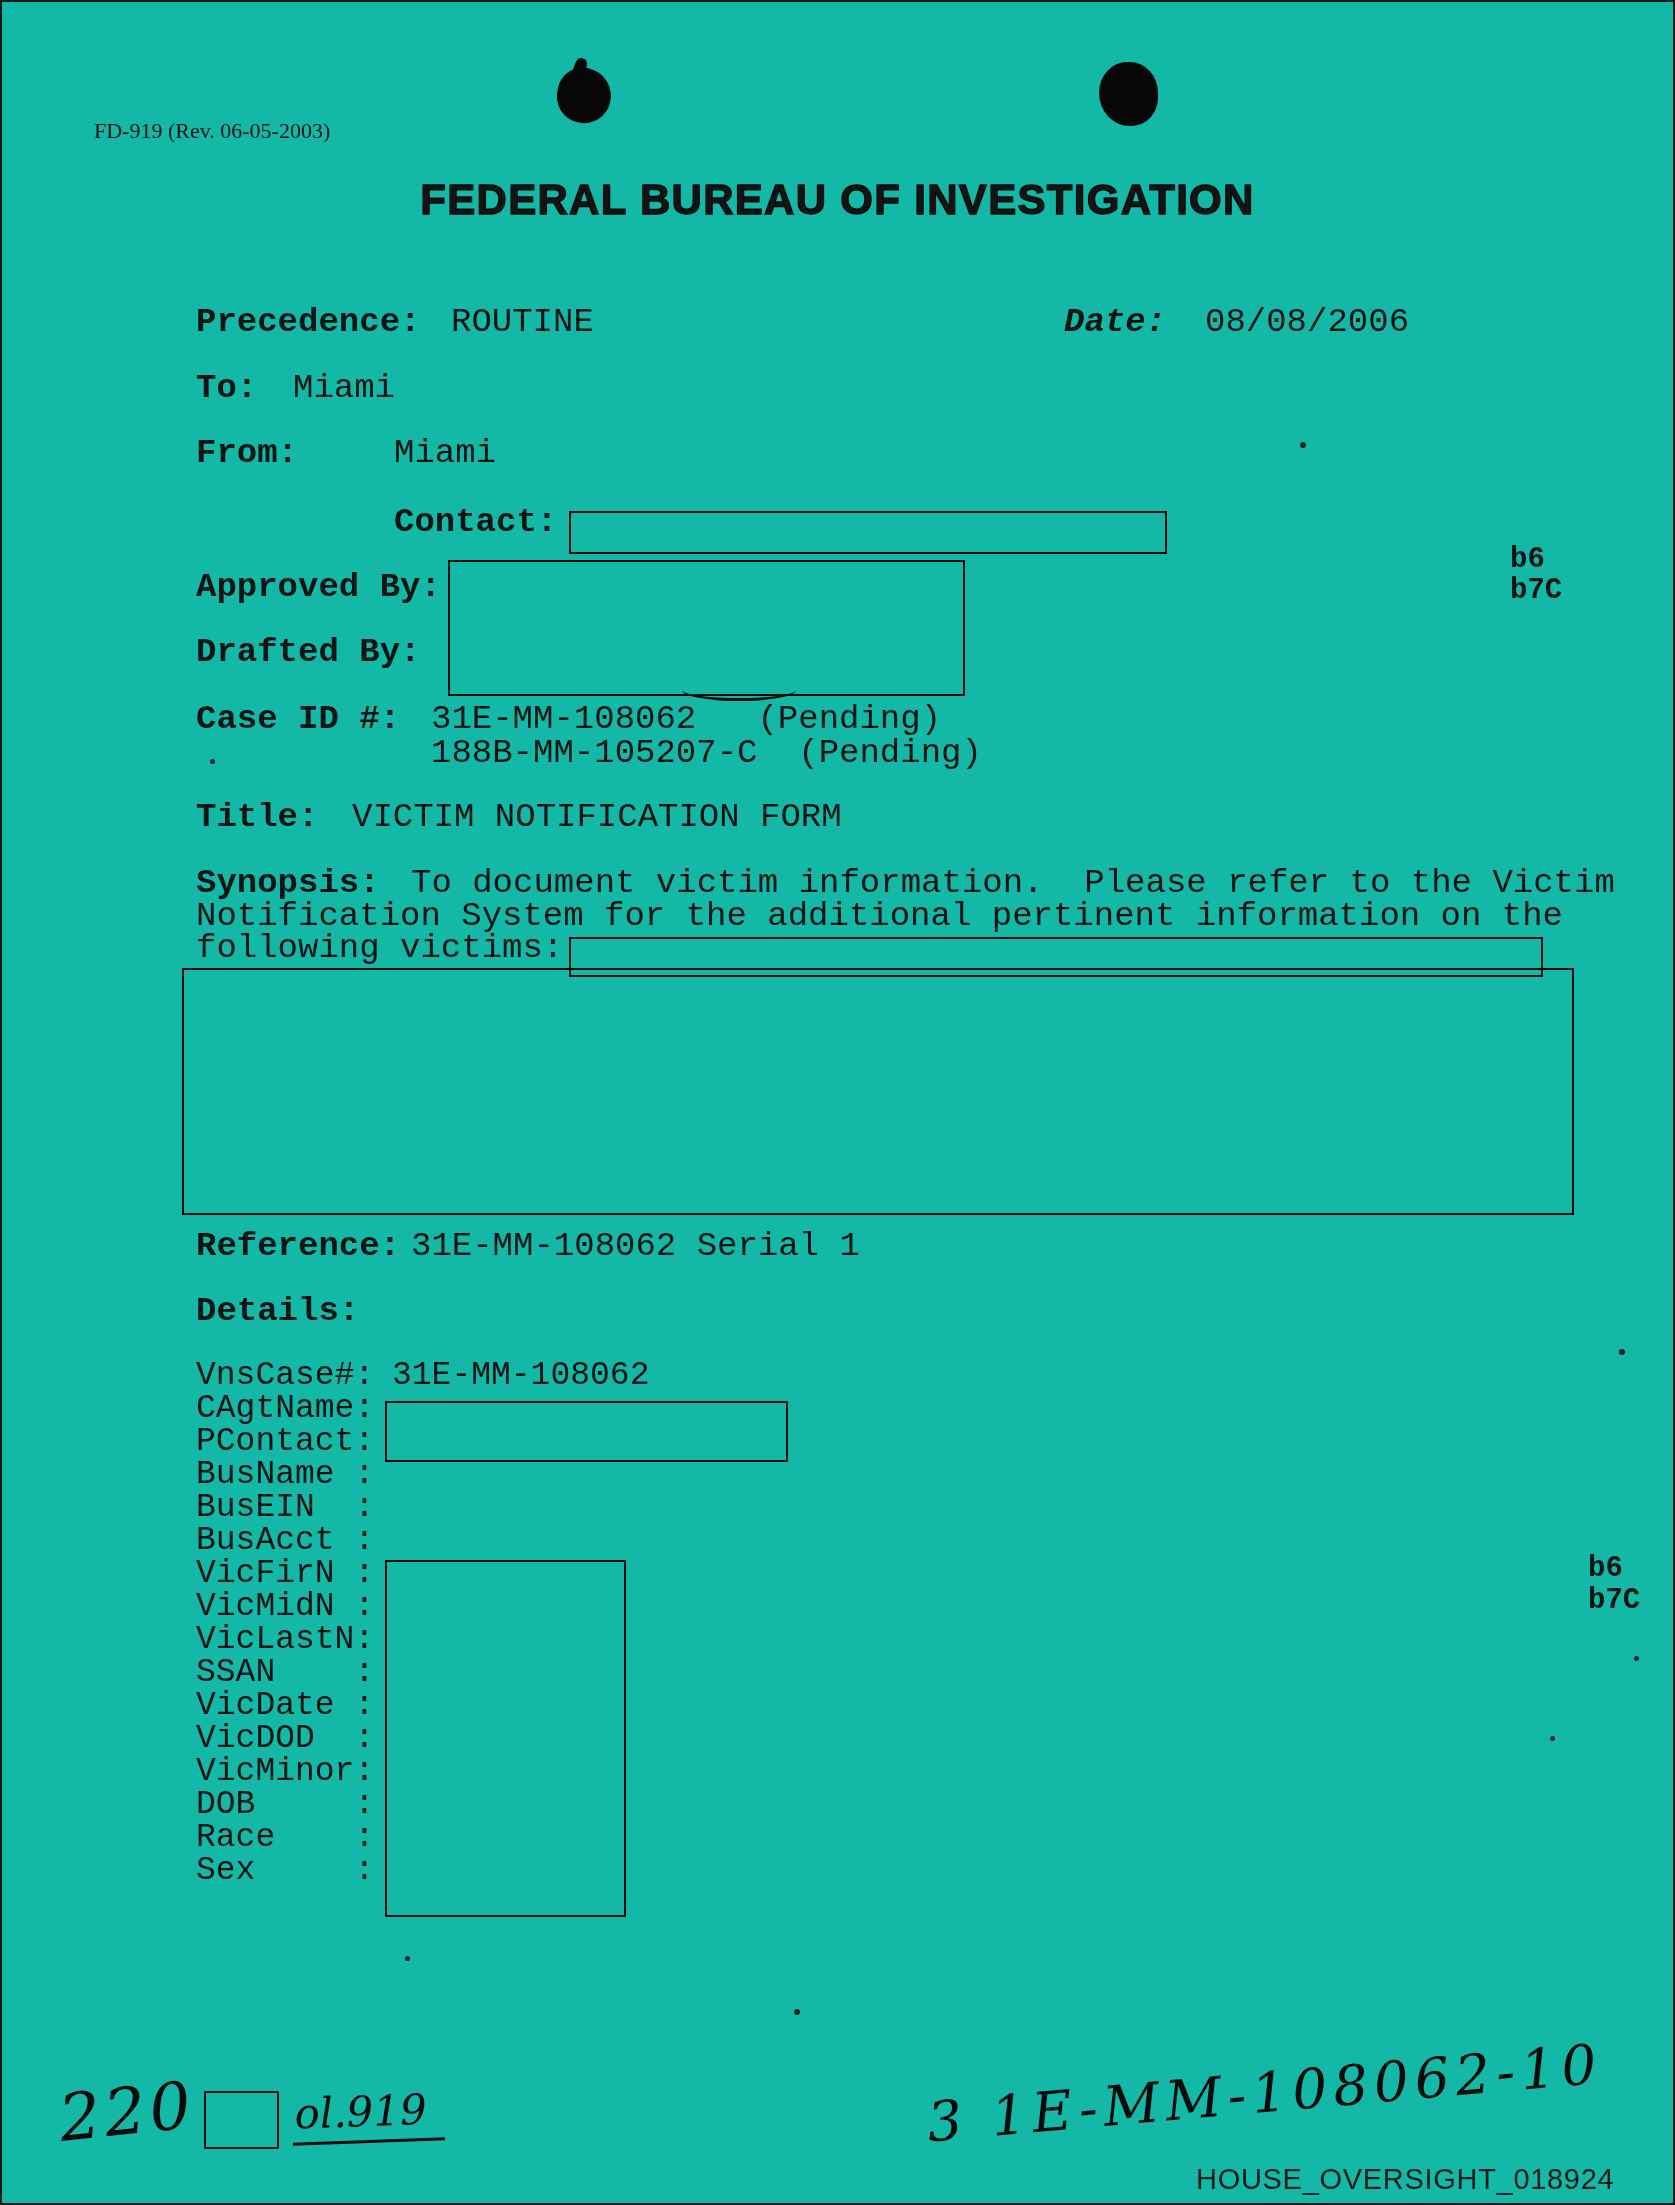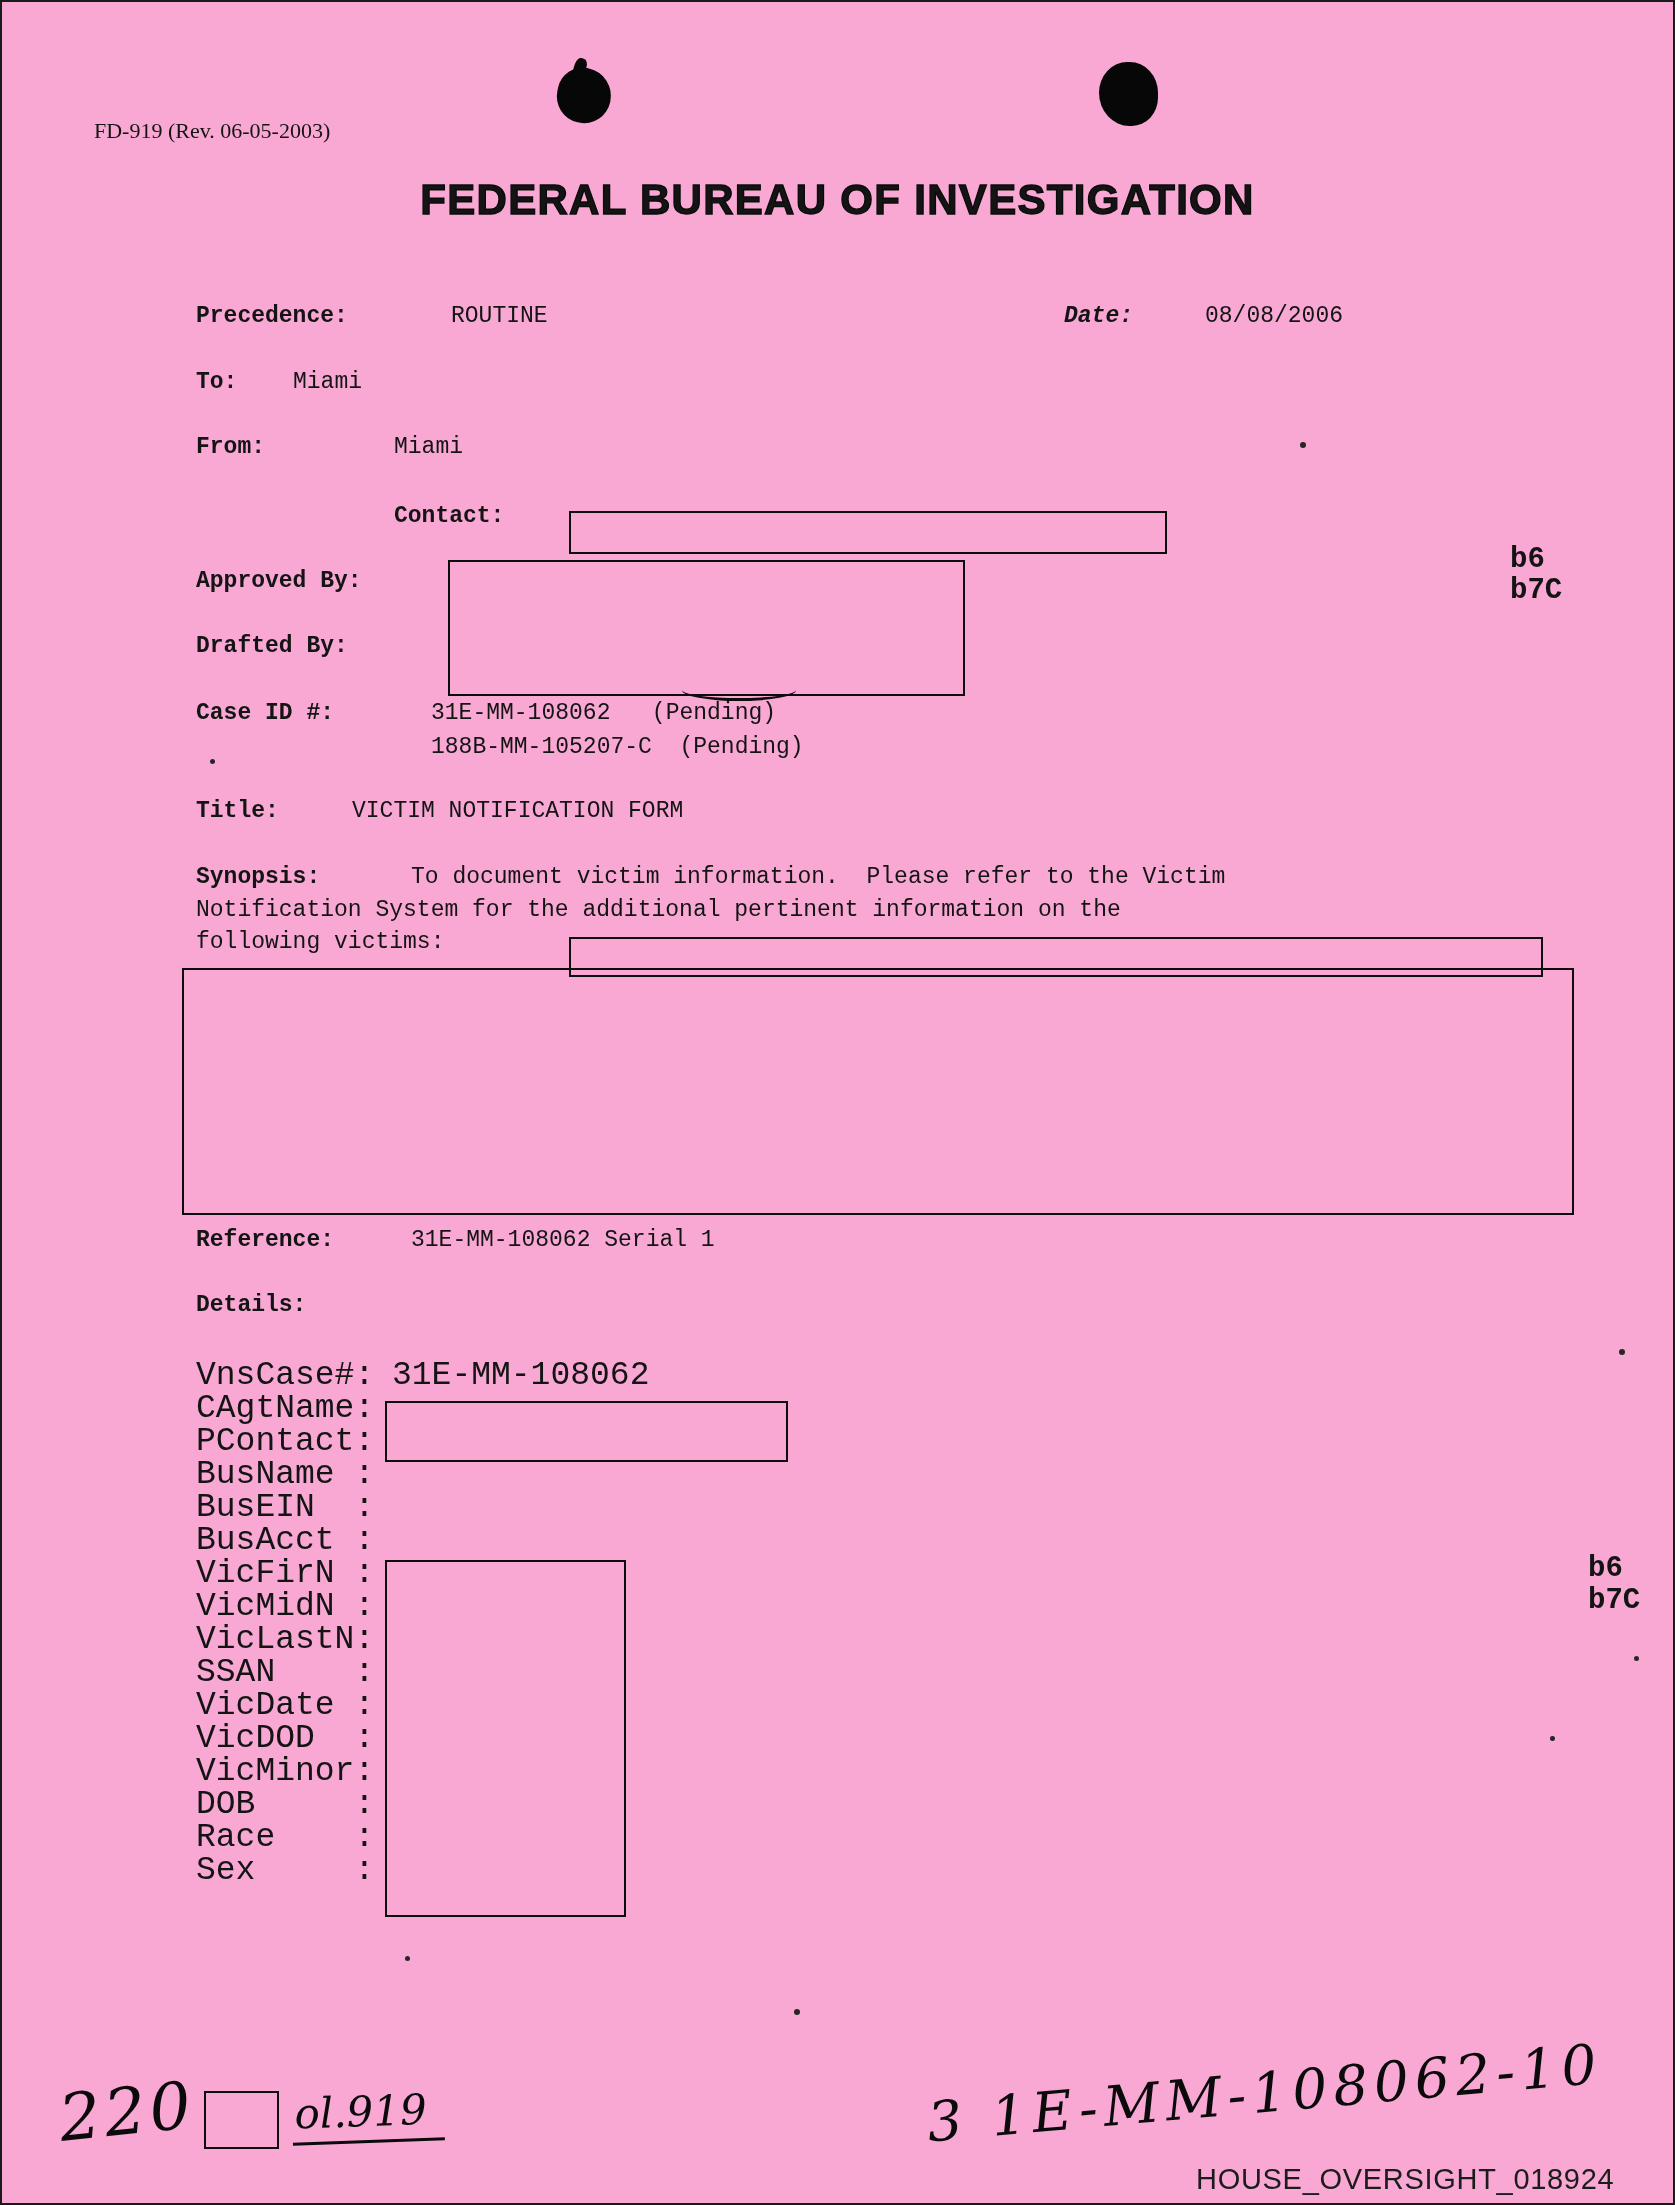--- a/index.html
+++ b/index.html
@@ -1,22 +1,22 @@
 <!DOCTYPE html>
 <html style="font-size:10.4px"><head>
 <meta charset="utf-8">
 <style>
   * { margin:0; padding:0; box-sizing:border-box; }
   html,body { background:#ffffff; }
   .page {
     position:relative; width:1675px; height:2205px;
-    background:#f9a8d4; border:2px solid #1a1a1a; overflow:hidden;
+    background:#14b8a6; border:2px solid #1a1a1a; overflow:hidden;
     font-family:"Liberation Mono","DejaVu Sans Mono",monospace; color:#141414;
   }
-  .t { position:absolute; white-space:pre; font-size:23px; line-height:1.1; }
+  .t { position:absolute; white-space:pre; font-size:34px; line-height:1.1; }
   .lbl { font-weight:bold; }
   .small-serif { font-family:"Liberation Serif","DejaVu Serif",serif; font-size:22px; }
   .fbi-title {
     position:absolute; left:0; top:174px; width:100%; text-align:center;
     font-family:"Liberation Sans","DejaVu Sans",sans-serif; font-weight:bold;
     font-size:42px; letter-spacing:1.3px; -webkit-text-stroke:1.3px #0a0a0a;
   }
   .box { position:absolute; border:2.6px solid #0d0d0d; background:transparent; }
   .dot { position:absolute; background:#070707; border-radius:50%; }
   .code { position:absolute; font-size:29px; font-weight:bold; white-space:pre; }

